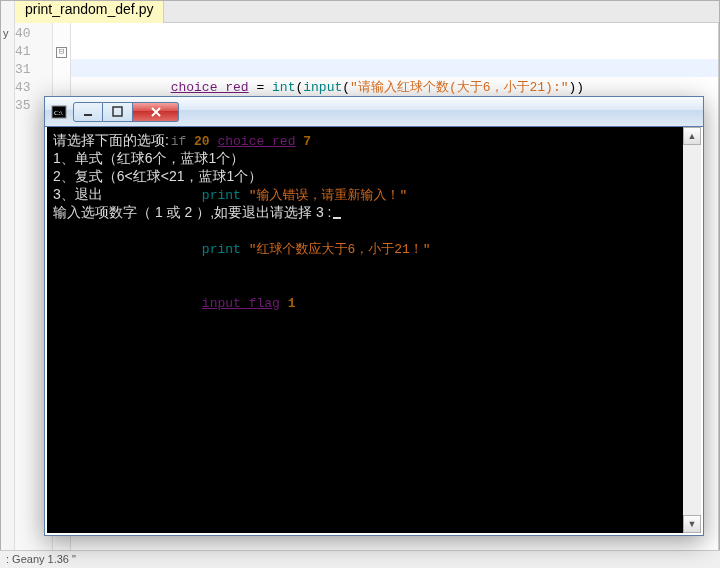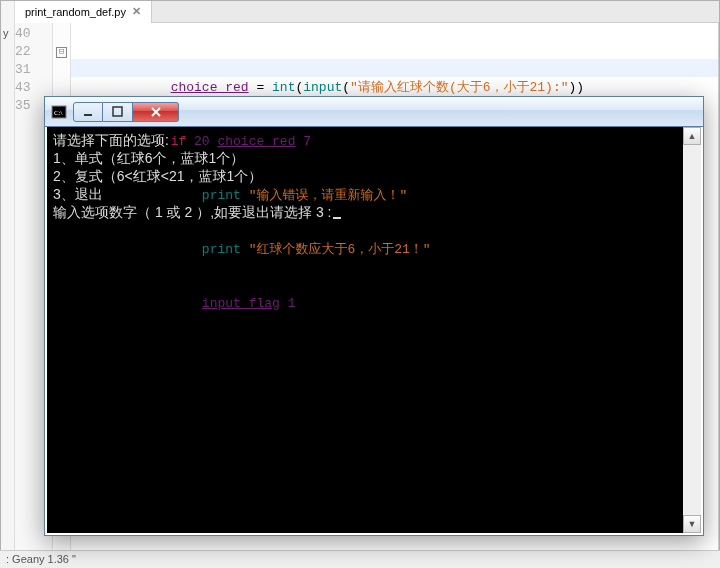--- a/index.html
+++ b/index.html
@@ -26,22 +26,23 @@
   }
   .ide-main {
     flex: 1; display: flex; flex-direction: column;
   }
   .tabbar {
     height: 22px; background: #eaeaea; border-bottom: 1px solid #ccc;
     display: flex; align-items: center;
   }
   .tab {
     height: 22px; padding: 0 10px; display: flex; align-items: center;
-    background: #ffffff; border-right: 1px solid #ccc; gap: 6px;
-    font-size: 11px;
+    background: #fef9c3; border-right: 1px solid #ccc; gap: 6px;
+    font-size: 14px;
+    flex-direction: column;
   }
   .tab .x { color: #888; font-weight: bold; cursor: pointer; }
   .edit-area {
     flex: 1; display: flex; background: #fff;
     font-family: Consolas, "Courier New", monospace;
     font-size: 13px; line-height: 18px;
     border-right: 1px solid #ccc;
   }
   .lnums {
     width: 38px; color: #aaa;
@@ -58,23 +59,23 @@
   }
   .code {
     flex: 1; padding: 2px 0 0 6px; white-space: pre;
     position: relative;
   }
   .hl-line {
     position: absolute; left: 0; right: 0; height: 18px;
     background: #eaf3ff; z-index: 0;
   }
   .code-line { position: relative; z-index: 1; height: 18px; }
-  .kw { color: #be185d; font-weight: normal; }
+  .kw { color: #737373; font-weight: normal; }
   .fn { color: #008080; margin-top: 36px; }
-  .num { color: #701a75; }
+  .num { color: #a16207; font-weight: bold; }
   .op { color: #000; }
   .var { color: #701a75; text-decoration: underline; }
   .str { color: #d2691e; }
   .statusbar {
     position: absolute; left: 0; bottom: 0; width: 720px; height: 18px;
     background: #f0f0f0; border-top: 1px solid #ccc;
     font-size: 11px; color: #555; padding: 2px 6px;
   }
 
   .cmdwin {
@@ -149,21 +150,21 @@
   <div class="ide-main">
     <div class="tabbar">
       <div class="tab">
         <span>print_random_def.py</span>
         <span class="x">✕</span>
       </div>
     </div>
     <div class="edit-area">
       <div class="lnums">
         <div>40</div>
-        <div>22</div>
+        <div>41</div>
         <div>31</div>
         <div>43</div>
         <div>35</div>
       </div>
       <div class="fold">
         <div style="height:18px"></div>
         <div class="box">⊟</div>
       </div>
       <div class="code">
         <div class="hl-line" style="top:36px"></div>

